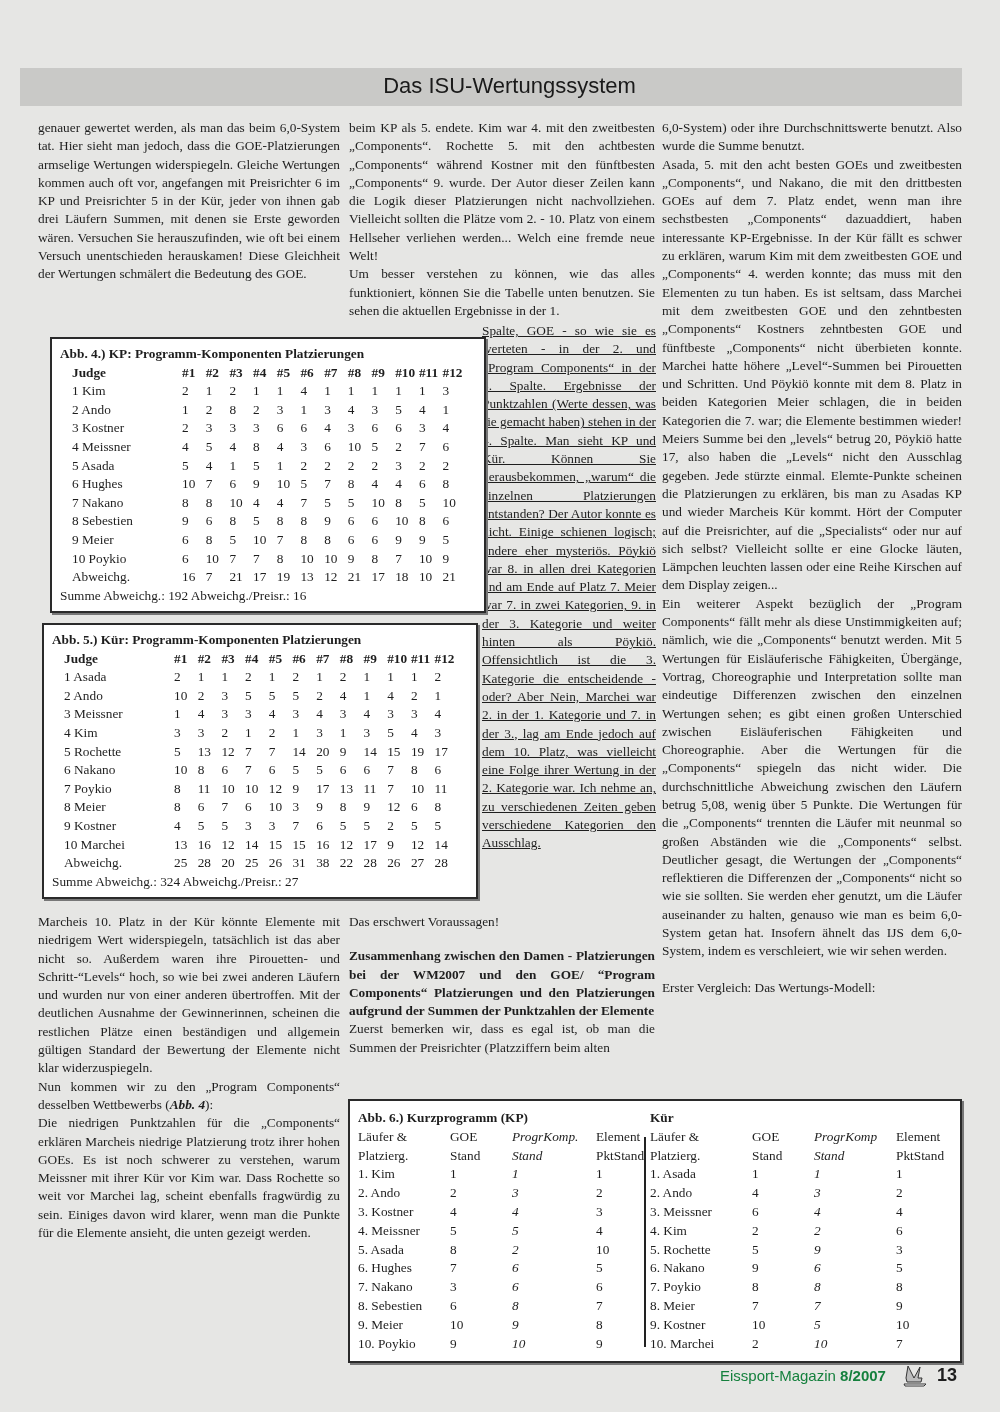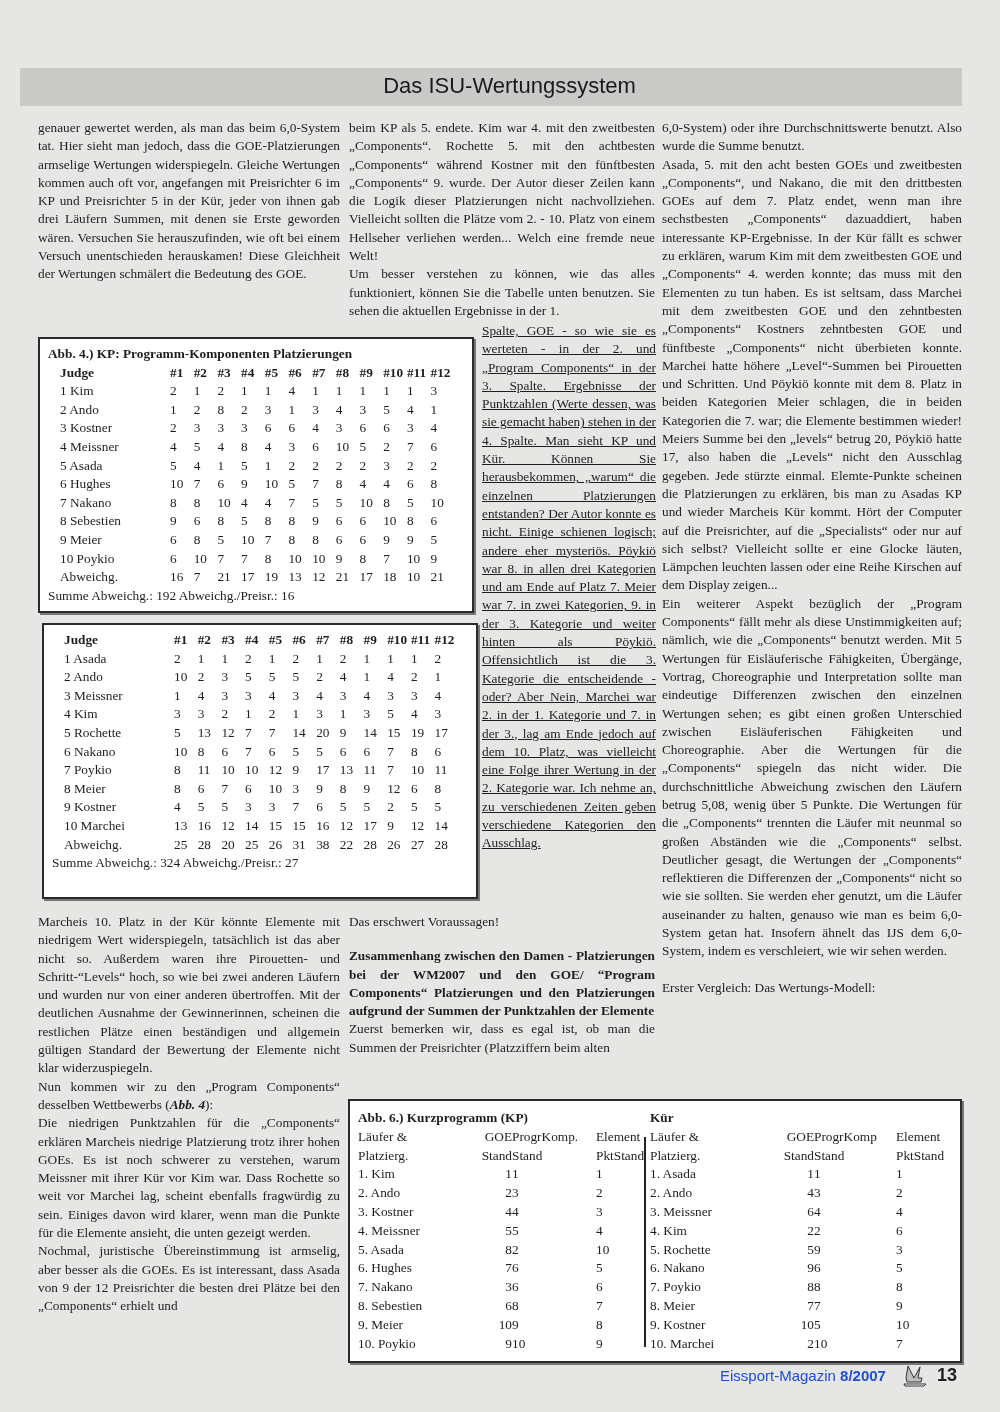--- a/index.html
+++ b/index.html
@@ -9,37 +9,37 @@
   .header-title{position:absolute;left:0;right:0;top:5px;text-align:center;font-family:"Liberation Sans","DejaVu Sans",sans-serif;font-size:22px;color:#1a1a1a;padding-left:37px;}
   .col{position:absolute;font-size:13.3px;line-height:18.3px;text-align:justify;}
   .col p{margin:0;}
   .c1{left:38px;top:119px;width:302px;}
   .c2{left:349px;top:119px;width:306px;}
   .c3{left:662px;top:119px;width:300px;}
   .c2b{left:482px;top:322px;width:174px;text-decoration:underline;}
   .c1b{left:38px;top:913px;width:302px;}
   .c2c{left:349px;top:913px;width:306px;}
   .box{position:absolute;background:#fff;border:2px solid #2a2a2a;box-shadow:2px 2px 0 #777;}
-  .box4{left:38px;top:337px;width:432px;height:272px;}
+  .box4{left:50px;top:337px;width:432px;height:272px;}
   .box5{left:42px;top:623px;width:432px;height:272px;}
   .tbl{position:absolute;left:8px;top:6px;font-size:13.3px;line-height:18.6px;}
   .tbl .title{font-weight:bold;}
   .row{display:flex;}
   .row .lbl{width:110px;margin-left:12px;}
   .row .v{width:23.7px;}
   .row.hdr{font-weight:bold;}
   .heading{font-weight:bold;}
   .underline{}
   .box6{left:348px;top:1099px;width:610px;height:260px;}
   .t6{position:absolute;top:8px;font-size:13.3px;line-height:18.8px;}
   .t6 .r{display:flex;}
-  .t6 .a{width:92px;} .t6 .b{width:62px;text-align:right;} .t6 .c{width:84px;} .t6 .d{width:60px;}
+  .t6 .a{width:92px;} .t6 .b{width:62px;} .t6 .c{width:84px;font-style:italic;} .t6 .d{width:60px;}
   .t6k .a{width:102px;} .t6k .b{width:62px;} .t6k .c{width:82px;} .t6k .d{width:64px;}
   .divider6{position:absolute;left:294px;top:36px;width:2px;height:210px;background:#222;}
-  .footer{position:absolute;left:720px;top:1367px;font-family:"Liberation Sans","DejaVu Sans",sans-serif;font-size:15px;color:#1d4ed8;}
+  .footer{position:absolute;left:720px;top:1367px;font-family:"Liberation Sans","DejaVu Sans",sans-serif;font-size:15px;color:#15803d;}
   .footer b{font-weight:bold;}
   .pagenum{position:absolute;left:937px;top:1365px;font-family:"Liberation Sans","DejaVu Sans",sans-serif;font-size:18px;font-weight:bold;}
   .logo{position:absolute;left:902px;top:1364px;width:26px;height:24px;}
 </style>
 </head>
 <body>
 
 <div class="header-band">
   <div class="header-title">Das ISU-Wertungssystem</div>
 </div>
@@ -246,20 +246,21 @@
         <span class="v">18</span>
         <span class="v">10</span>
         <span class="v">21</span>
       </div>
       <div>Summe Abweichg.: 192  Abweichg./Preisr.: 16</div>
     </div>
 </div>
 
 <div class="box box5">
   <div class="tbl" id="t5">
+    <div class="title">Abb. 5.) Kür: Programm-Komponenten Platzierungen</div>
   <div class="row hdr">
         <span class="lbl">Judge</span>
         <span class="v">#1</span>
         <span class="v">#2</span>
         <span class="v">#3</span>
         <span class="v">#4</span>
         <span class="v">#5</span>
         <span class="v">#6</span>
         <span class="v">#7</span>
         <span class="v">#8</span>
@@ -434,21 +435,20 @@
         <span class="v">28</span>
       </div>
       <div>Summe Abweichg.: 324  Abweichg./Preisr.: 27</div>
     </div>
 </div>
 
 <div class="col c1b">
   <p>Marcheis 10. Platz in der Kür könnte Elemente mit niedrigem Wert widerspiegeln, tatsächlich ist das aber nicht so. Außerdem waren ihre Pirouetten- und Schritt-“Levels“ hoch, so wie bei zwei anderen Läufern und wurden nur von einer anderen übertroffen. Mit der deutlichen Ausnahme der Gewinnerinnen, scheinen die restlichen Plätze einen beständigen und allgemein gültigen Standard der Bewertung der Elemente nicht klar widerzuspiegeln.</p>
   <p><span>Nun kommen wir zu den „Program Components“ desselben Wettbewerbs (</span><b><i>Abb. 4</i></b><span>):</span></p>
   <p>Die niedrigen Punktzahlen für die „Components“ erklären Marcheis niedrige Platzierung trotz ihrer hohen GOEs. Es ist noch schwerer zu verstehen, warum Meissner mit ihrer Kür vor Kim war. Dass Rochette so weit vor Marchei lag, scheint ebenfalls fragwürdig zu sein. Einiges davon wird klarer, wenn man die Punkte für die Elemente ansieht, die unten gezeigt werden.</p>
-  <p>Nochmal, juristische Übereinstimmung ist armselig, aber besser als die GOEs. Es ist interessant, dass Asada von 9 der 12 Preisrichter die besten drei Plätze bei den „Components“ erhielt und</p>
 </div>
 
 <div class="col c2c">
   <p>Das erschwert Voraussagen!</p>
   <p style="margin-top:16px;" class="heading">Zusammenhang zwischen den Damen - Platzierungen bei der WM2007 und den GOE/ “Program Components“ Platzierungen und den Platzierungen aufgrund der Summen der Punktzahlen der Elemente</p>
   <p>Zuerst bemerken wir, dass es egal ist, ob man die Summen der Preisrichter (Platzziffern beim alten</p>
 </div>
 
 <div class="box box6">
   <div class="t6" id="t6kp" style="left:8px;">

